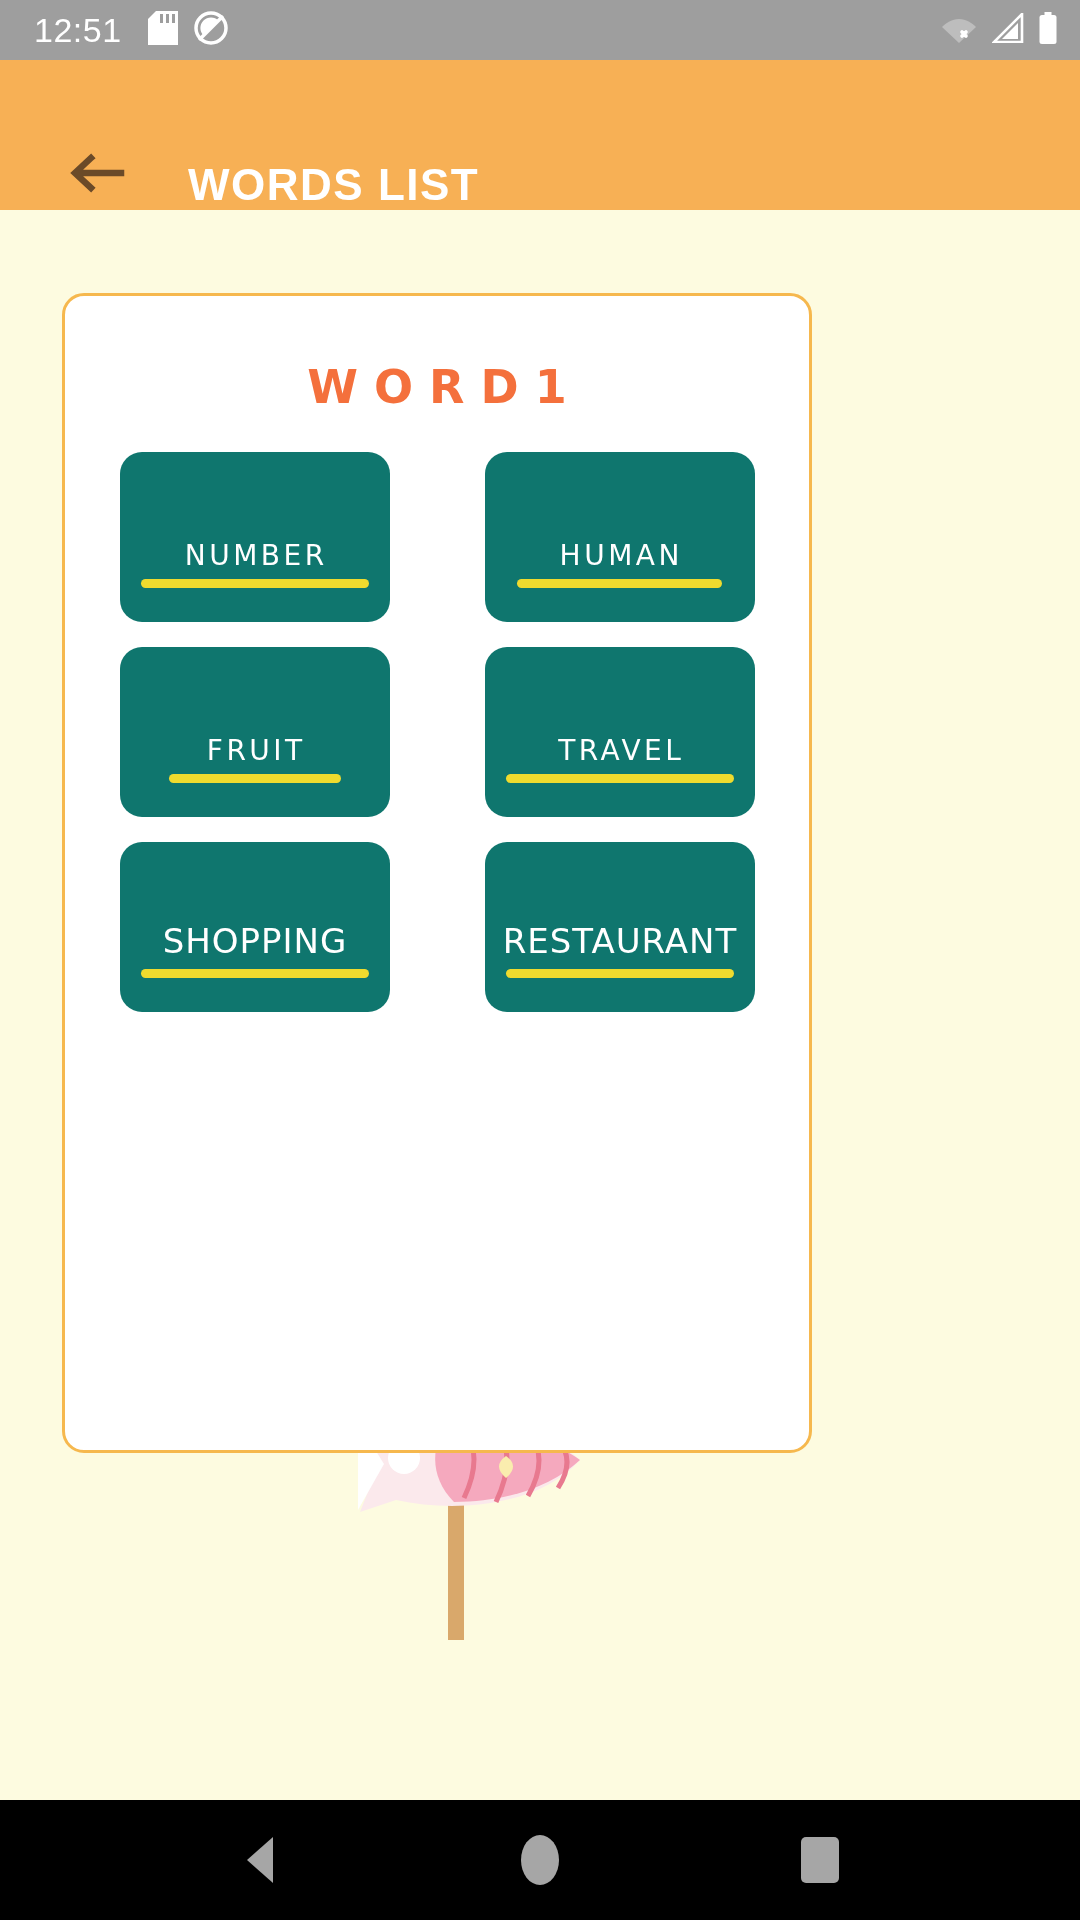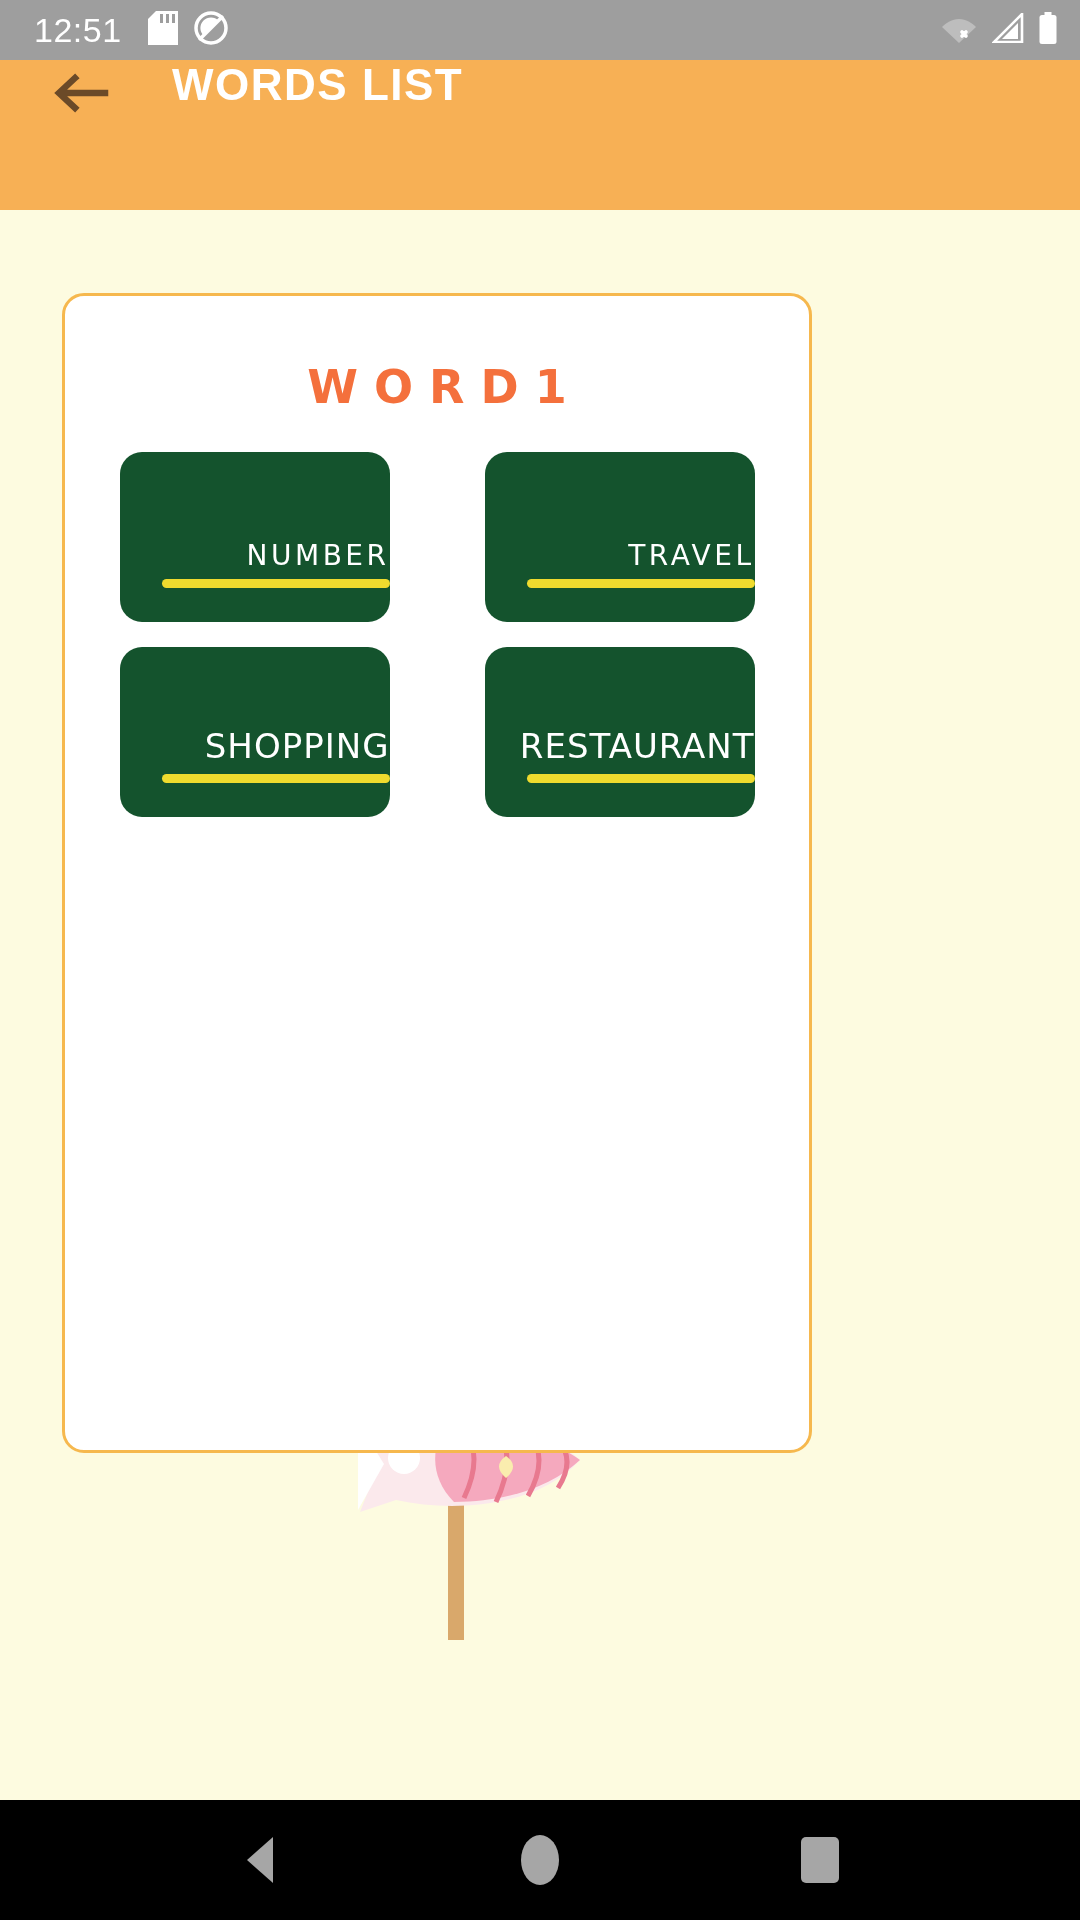--- a/index.html
+++ b/index.html
@@ -48,22 +48,22 @@
     align-items: center;
     gap: 14px;
   }
   .sicon { display: block; }
 
   
   .app-bar {
     height: 150px;
     background: #F7B055;
     display: flex;
-    align-items: flex-start;
-    padding-left: 46px;
+    align-items: flex-end;
+    padding-left: 62px;
     flex: 0 0 150px;
   }
   .back-btn {
     width: 70px;
     height: 70px;
     display: flex;
     align-items: center;
     justify-content: center;
     cursor: pointer;
     flex: 0 0 auto;
@@ -129,25 +129,25 @@
     grid-template-columns: repeat(2, 1fr);
     column-gap: 42px;
     row-gap: 25px;
     justify-items: center;
   }
 
   .word-btn {
     position: relative;
     width: 270px;
     height: 170px;
-    background: #14532d;
+    background: #0f766e;
     border-radius: 22px;
     display: flex;
     flex-direction: column;
-    align-items: flex-end;
+    align-items: center;
     justify-content: flex-end;
     padding-bottom: 34px;
     cursor: pointer;
     border: none;
     overflow: hidden;
   }
   .word-btn-label {
     color: #FFFFFF;
     font-size: 28px;
     letter-spacing: 3.5px;
@@ -305,21 +305,29 @@
       <div class="word-title">WORD1</div>
 
       <div class="grid">
 
         <button class="word-btn">
           <span class="word-btn-label">NUMBER</span>
           <span class="word-btn-underline wide"></span>
         </button>
 
 
-
+        <button class="word-btn">
+          <span class="word-btn-label">HUMAN</span>
+          <span class="word-btn-underline"></span>
+        </button>
+
+        <button class="word-btn">
+          <span class="word-btn-label">FRUIT</span>
+          <span class="word-btn-underline narrow"></span>
+        </button>
 
         <button class="word-btn">
           <span class="word-btn-label">TRAVEL</span>
           <span class="word-btn-underline wide"></span>
         </button>
 
         <button class="word-btn">
           <span class="word-btn-label tight">SHOPPING</span>
           <span class="word-btn-underline wide"></span>
         </button>

